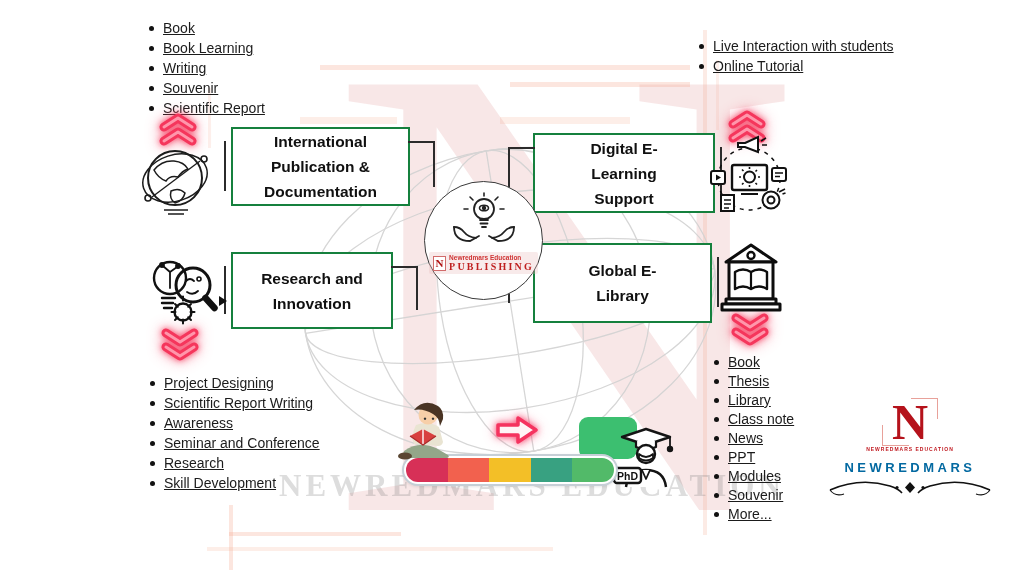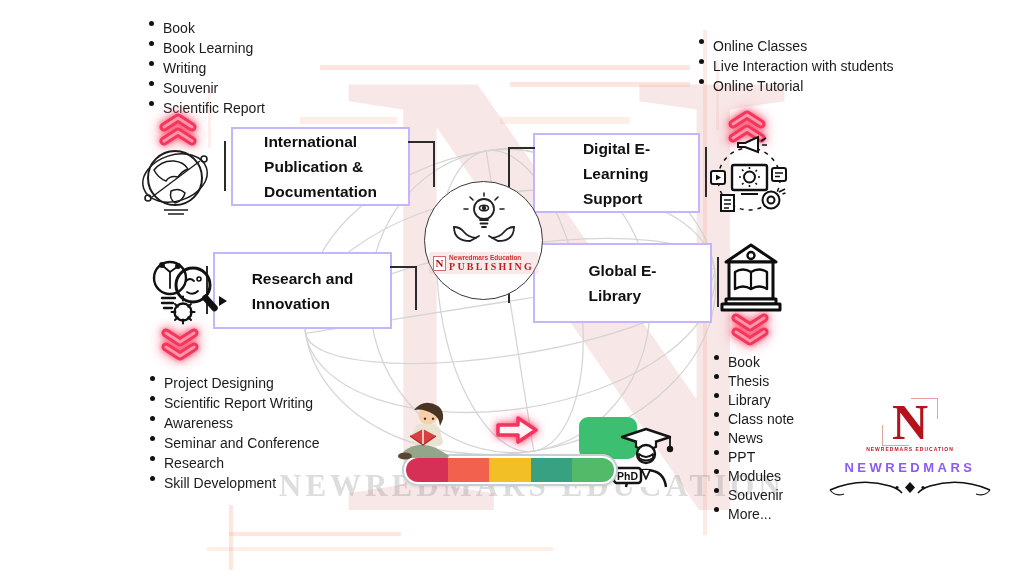--- a/index.html
+++ b/index.html
@@ -20,27 +20,27 @@
     position:absolute; left:295px; top:133px; z-index:2; opacity:.9;
     transform:rotate(-9deg);
   }
   .wm-text {
     position:absolute; left:279px; top:468px; z-index:2;
     font-family:"Liberation Serif", serif; font-size:31px; letter-spacing:4px;
     color:rgba(128,128,128,0.27); font-weight:700; white-space:nowrap;
   }
   
   .list { position:absolute; z-index:6; font-size:14px; }
-  .li { display:flex; align-items:flex-start; margin-bottom:5px; line-height:15px; }
+  .li { display:flex; align-items:center; margin-bottom:5px; line-height:15px;text-decoration:underline; }
   .li .dot { width:5px; height:5px; border-radius:50%; background:#111; margin-right:9px; flex:0 0 auto; }
   .list.tight .li { margin-bottom:4px; }
   
   .box {
-    position:absolute; z-index:6; background:#fff; border:2px solid #c4b5fd;
-    display:flex; align-items:center; justify-content:center; text-align:left;
+    position:absolute; z-index:6; background:#fff; border:2px solid #15803d;
+    display:flex; align-items:center; justify-content:center; text-align:center;
     font-weight:700; font-size:15.5px; line-height:25px; color:#101010;
   }
   .box span { white-space:pre-line; }
   .box-l::before { content:""; position:absolute; top:12px; right:-27px; width:25px; height:58%;
     border-top:2px solid #2b2b2b; border-right:2px solid #2b2b2b; }
   .box-l::after  { content:""; position:absolute; top:16%; left:-9px; height:66%;
     border-left:2px solid #2b2b2b; }
   .box-r::before { content:""; position:absolute; top:12px; left:-27px; width:25px; height:58%;
     border-top:2px solid #2b2b2b; border-left:2px solid #2b2b2b; }
   .box-r::after  { content:""; position:absolute; top:16%; right:-9px; height:66%;
@@ -79,21 +79,21 @@
   .seg { flex:1 1 0; }
   
   .brand { position:absolute; left:820px; top:396px; width:180px; z-index:6; text-align:center; }
   .brand .mono { position:relative; display:inline-block; font-family:"Liberation Serif", serif;
     font-weight:700; font-size:50px; line-height:48px; color:#b5121b; padding:2px 10px; }
   .brand .mono::before { content:""; position:absolute; top:2px; right:0; width:26px; height:20px;
     border-top:1px solid rgba(220,110,100,.65); border-right:1px solid rgba(220,110,100,.65); }
   .brand .mono::after { content:""; position:absolute; bottom:2px; left:0; width:26px; height:20px;
     border-bottom:1px solid rgba(220,110,100,.65); border-left:1px solid rgba(220,110,100,.65); }
   .brand .cap { font-size:5px; letter-spacing:1px; color:#c0181f; font-weight:700; margin-top:-2px; }
-  .brand .nm1 { font-size:13px; font-weight:700; letter-spacing:3.5px; color:#8b5cf6; margin-top:8px; }
+  .brand .nm1 { font-size:13px; font-weight:700; letter-spacing:3.5px; color:#0369a1; margin-top:8px; }
   .brand .nm2 { font-family:"Liberation Serif", serif; font-size:27px; letter-spacing:1.5px;
     color:#0b0b0b; font-weight:600; line-height:28px; }
   svg text { font-family:"Liberation Sans", sans-serif; }
 </style>
 </head>
 <body>
 
 <div id="canvas">
 
   <div class="wm-letter">N</div>
@@ -138,24 +138,20 @@
         <span class="dot"></span>
         <span>Souvenir</span>
       </div>
       <div class="li">
         <span class="dot"></span>
         <span>Scientific Report</span>
       </div>
     </div>
   <div class="list" style="left:699px;top:39px;">
 
-  <div class="li">
-        <span class="dot"></span>
-        <span>Online Classes</span>
-      </div>
       <div class="li">
         <span class="dot"></span>
         <span>Live Interaction with students</span>
       </div>
       <div class="li">
         <span class="dot"></span>
         <span>Online Tutorial</span>
       </div>
     </div>
   <div class="list" style="left:150px;top:376px;">
@@ -223,26 +219,26 @@
         <span class="dot"></span>
         <span>More...</span>
       </div>
     </div>
 
   <div class="box box-l" style="left:231px;top:127px;width:179px;height:79px;">
     <span>International
 Publication &amp;
 Documentation</span>
   </div>
-  <div class="box box-r" style="left:533px;top:133px;width:167px;height:80px;">
+  <div class="box box-r" style="left:533px;top:133px;width:182px;height:80px;">
     <span>Digital E-
 Learning
 Support</span>
   </div>
-  <div class="box box-l" style="left:213px;top:252px;width:179px;height:77px;">
+  <div class="box box-l" style="left:231px;top:252px;width:162px;height:77px;">
     <span>Research and
 Innovation</span>
   </div>
   <div class="box box-r" style="left:533px;top:243px;width:179px;height:80px;">
     <span>Global E-
 Library</span>
   </div>
   <div class="tri"></div>
 
   <div class="circle">

